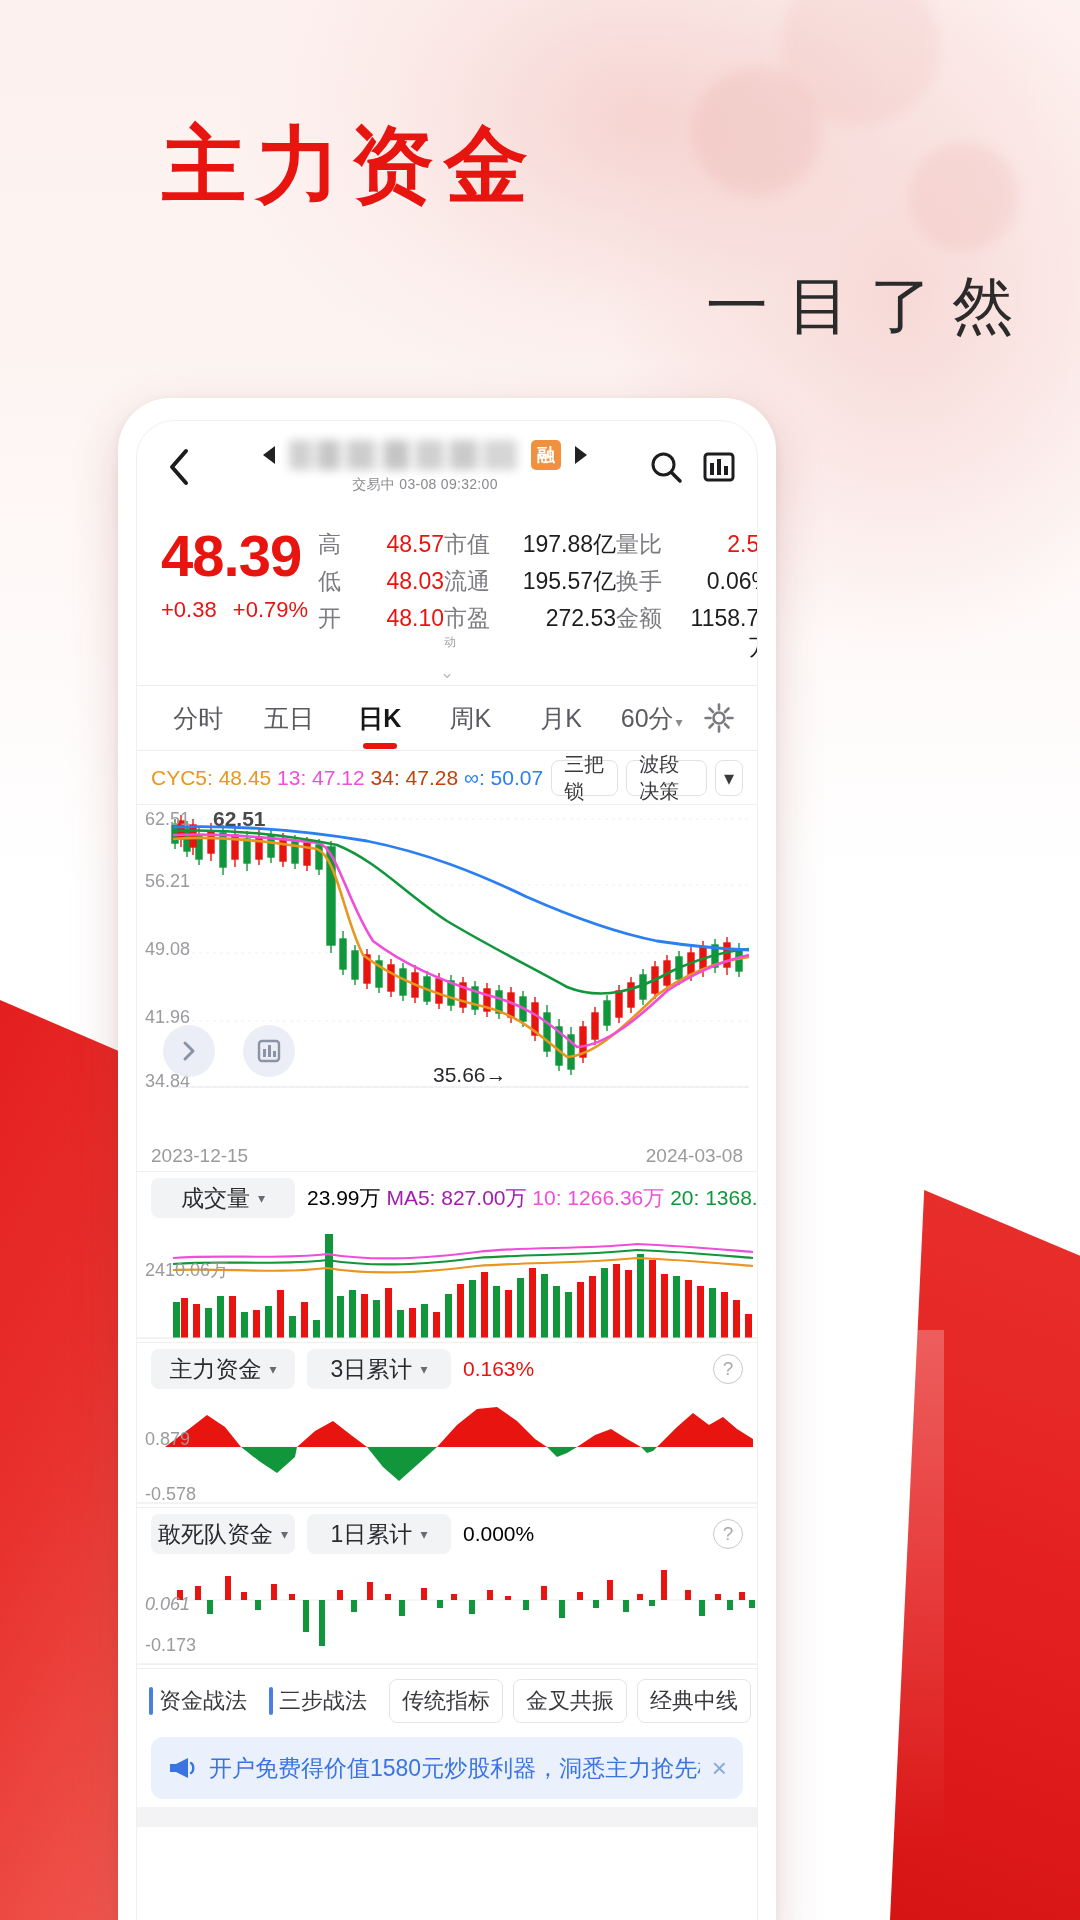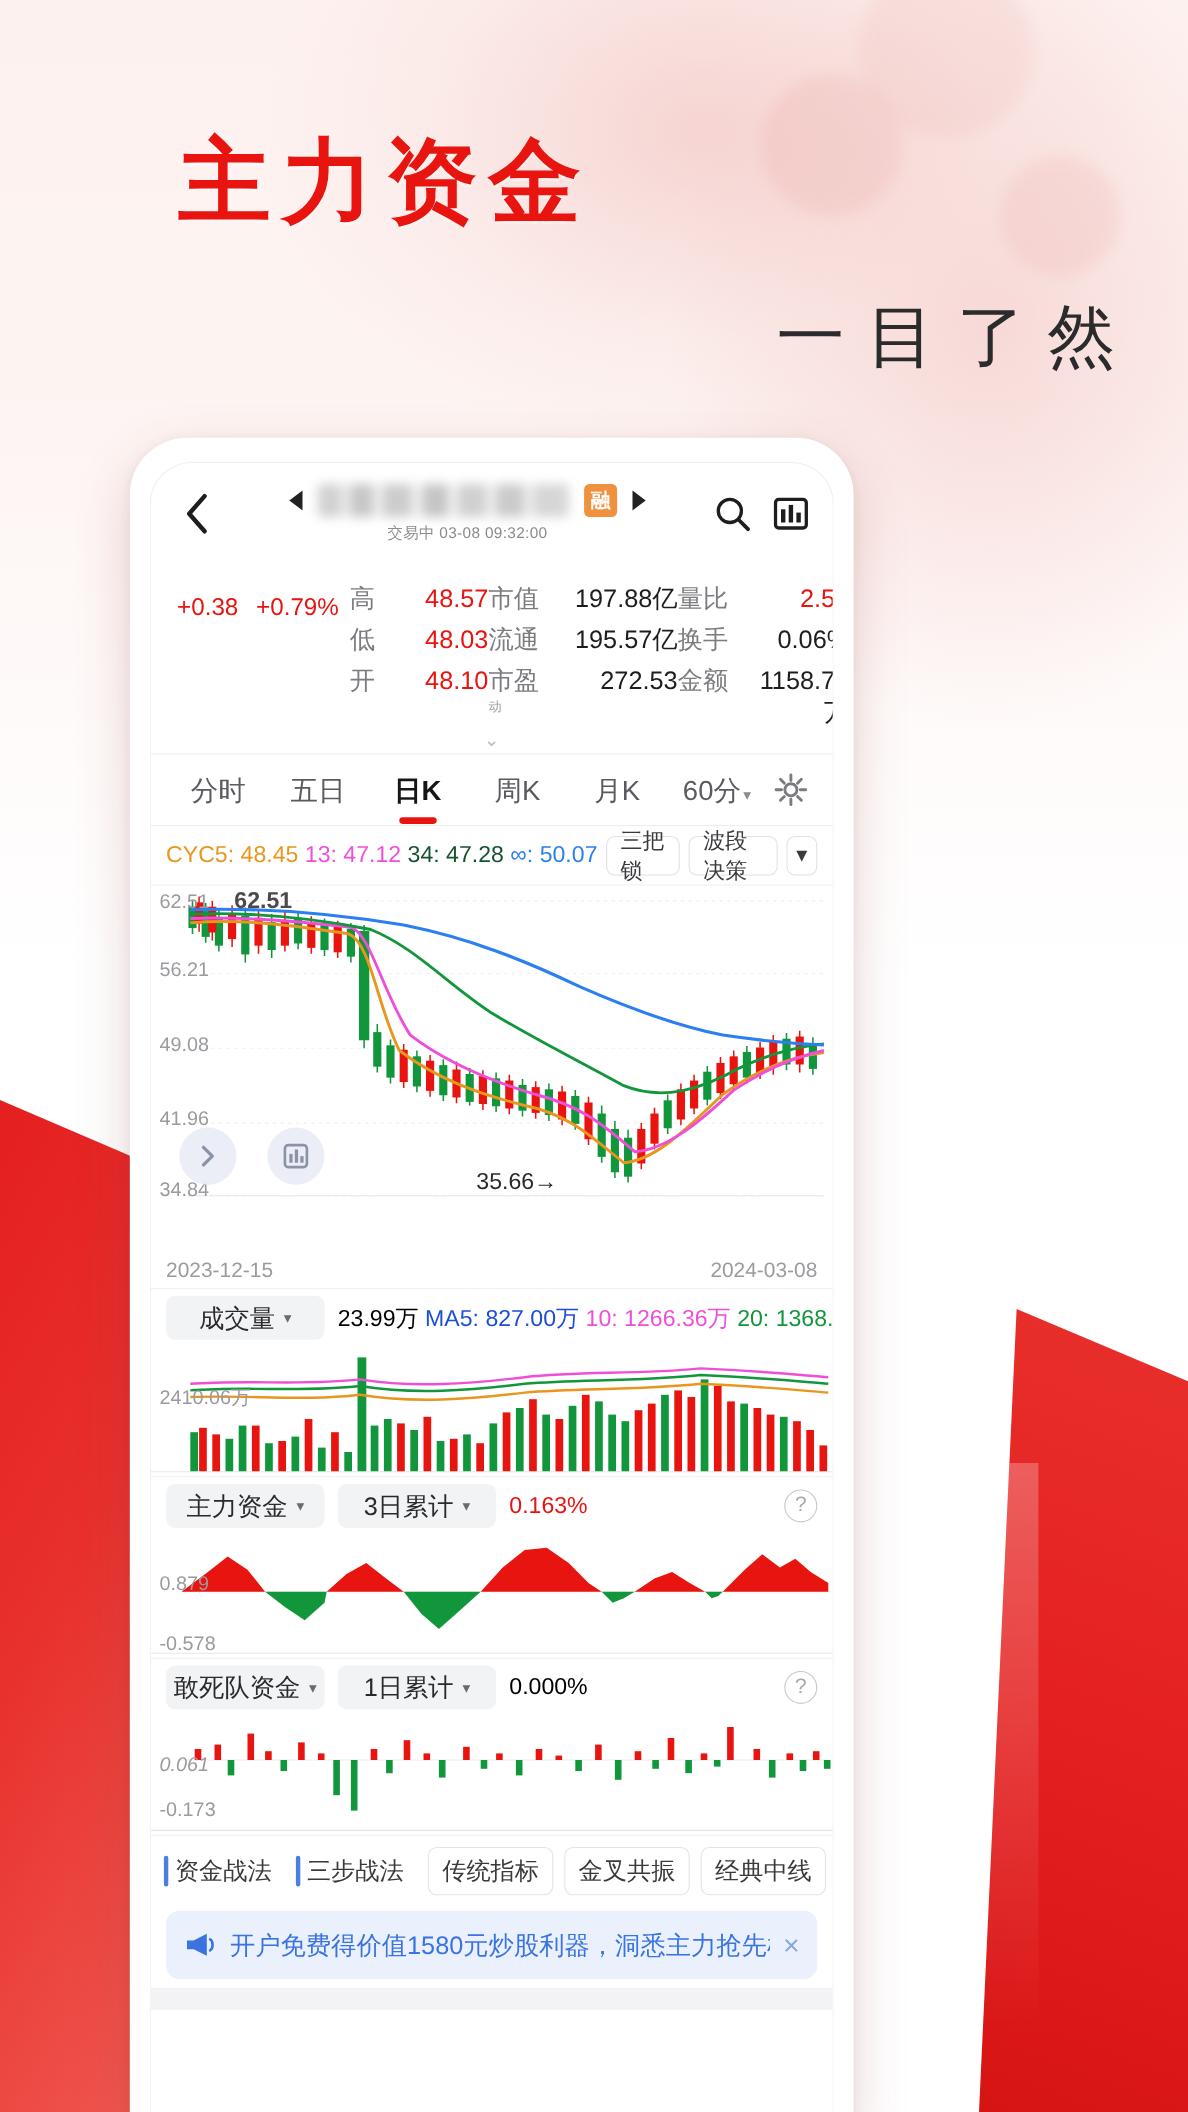--- a/index.html
+++ b/index.html
@@ -253,20 +253,21 @@
         <rect x="2" y="3" width="28" height="26" rx="3" stroke="#1d1d1f" stroke-width="3" fill="none"></rect>
         <rect x="7" y="12" width="4" height="12" fill="#1d1d1f"></rect>
         <rect x="14" y="8" width="4" height="16" fill="#1d1d1f"></rect>
         <rect x="21" y="15" width="4" height="9" fill="#1d1d1f"></rect>
       </svg>
     </div>
   </div>
 
   <div class="quote">
     <div class="quote-left">
+      <div class="price-main">48.39</div>
       <div class="price-delta">
         <span>+0.38</span>
         <span>+0.79%</span>
       </div>
     </div>
     <div class="quote-grid">
       <div class="ql">高</div>
       <div class="qv red">48.57</div>
       <div class="ql">市值</div>
       <div class="qv">197.88亿</div>
@@ -304,21 +305,21 @@
           <path d="M17 3.5v5M17 25.5v5M3.5 17h5M25.5 17h5M7.5 7.5l3.5 3.5M23 23l3.5 3.5M26.5 7.5L23 11M11 23l-3.5 3.5"></path>
         </g>
       </svg>
     </div>
   </div>
 
   <div class="ind-row">
     <div class="ind-text">
       <b style="color:#e8961e">CYC5: 48.45</b>
       <b style="color:#ef4fd8">13: 47.12</b>
-      <b style="color:#14532d">34: 47.28</b>
+      <b style="color:#c2410c">34: 47.28</b>
       <b style="color:#2b7ff0">∞: 50.07</b>
     </div>
     <div class="pill">三把锁</div>
     <div class="pill">波段决策</div>
     <div class="pill small">▾</div>
   </div>
 
   <div class="kchart">
     <div class="hi-lbl" style="left:76px;top:2px;">62.51</div>
     <div class="axis-lbl" style="top:4px;">62.51</div>
@@ -469,21 +470,21 @@
     <span>2024-03-08</span>
   </div>
 
   <div class="sub-head">
     <div class="sel">
             <span>成交量</span>
             <span class="caret">▾</span>
           </div>
     <div class="sub-vals">
       <span>23.99万</span>
-      <span style="color:#1d4ed8">MA5: 827.00万</span>
+      <span style="color:#a21caf">MA5: 827.00万</span>
       <span style="color:#ef4fd8">10: 1266.36万</span>
       <span style="color:#11963c">20: 1368.14万</span>
     </div>
   </div>
   <div class="pane" style="height:118px;">
     <div class="axis-lbl" style="top:2px;">2410.06万</div>
     <svg width="622" height="118" viewBox="0 0 622 118">
       <g fill="#e8140f">
         <rect x="44" y="74" width="7" height="40"></rect>
               <rect x="56" y="80" width="7" height="34"></rect>

